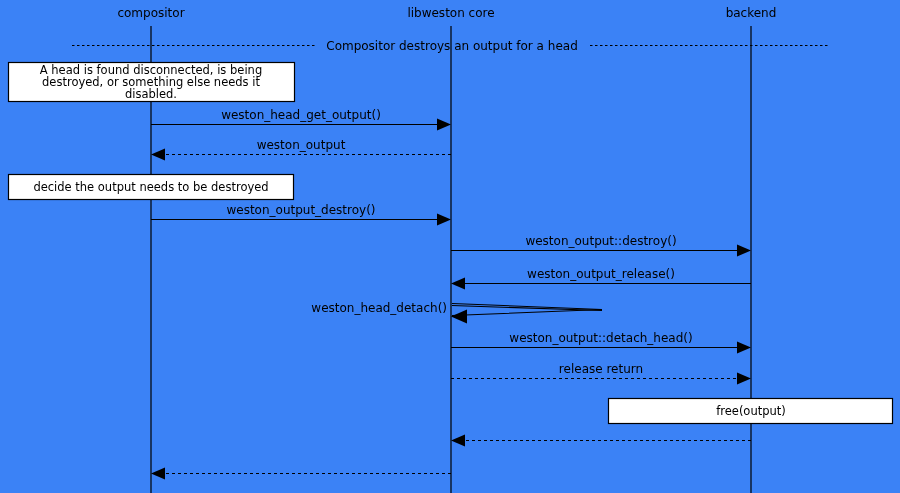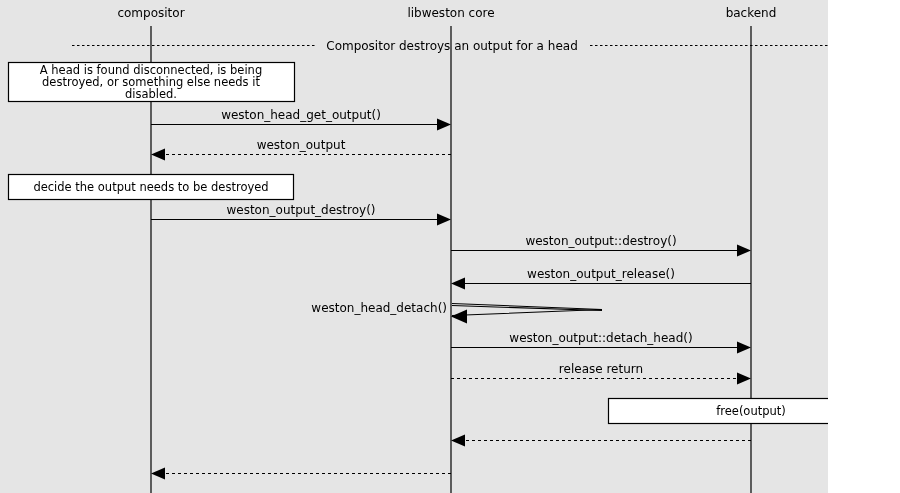--- a/index.html
+++ b/index.html
@@ -5,23 +5,23 @@
   html, body {
     margin: 0;
     padding: 0;
     background: #ffffff;
   }
   body {
     font-family: "DejaVu Sans", "Liberation Sans", sans-serif;
   }
   #diagram-root {
     position: relative;
-    width: 828px;
+    width: 900px;
     height: 493px;
-    background: #e5e5e5;
+    background: #3b82f6;
     overflow: hidden;
   }
   #seq-svg {
     display: block;
     width: 900px;
     height: 493px;
   }
   .actor-label {
     font-size: 12px;
     fill: #000000;

